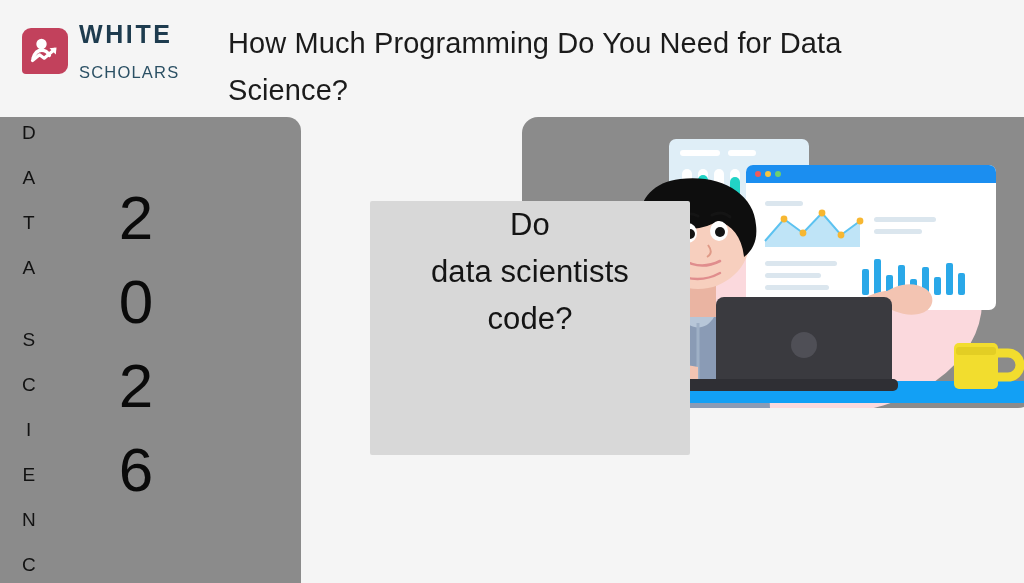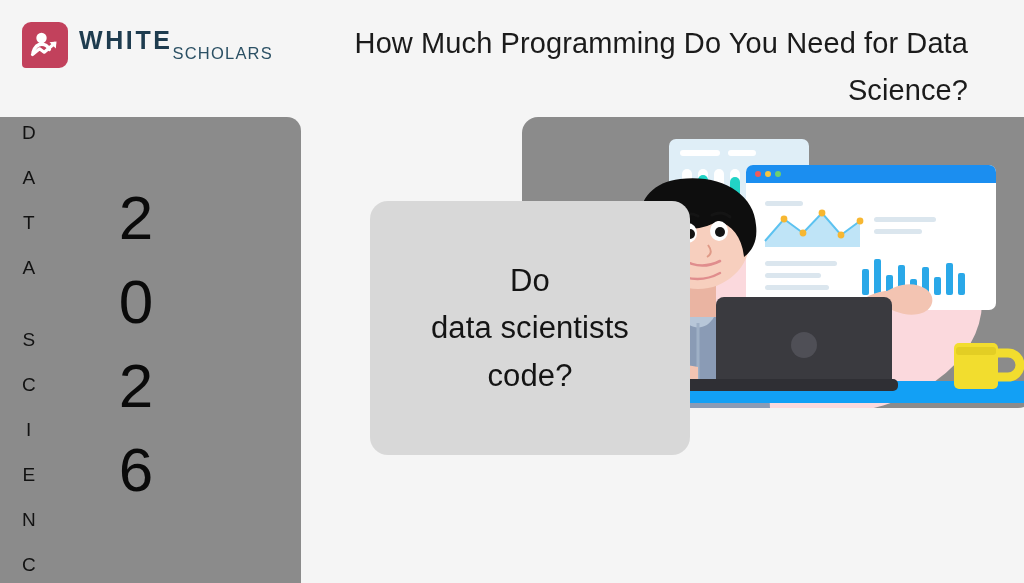--- a/index.html
+++ b/index.html
@@ -32,41 +32,41 @@
   #logo-mark {
     width: 46px; height: 46px;
     background: #c2415c;
     border-radius: 9px 9px 9px 4px;
     position: relative;
     flex: none;
   }
   #logo-mark svg { position: absolute; left: 0; top: 0; }
   #logo-words {
     display: flex;
-    flex-direction: row;
+    flex-direction: column;
     line-height: 1;
   }
   #logo-word-white {
     font-size: 25px;
     font-weight: bold;
     letter-spacing: 2.6px;
     color: #1e3c4f;
   }
   #logo-word-scholars {
     font-size: 16.5px;
     font-weight: normal;
     letter-spacing: 1.2px;
     color: #2b5064;
     margin-top: 17px;
   }
   #page-title {
     position: absolute;
     left: 228px; top: 20px;
     width: 740px;
-    text-align: right;
+    text-align: left;
     font-size: 29px;
     line-height: 1.62;
     color: #1b1b1b;
     letter-spacing: 0.1px;
   }
 
   
   #side-panel {
     position: absolute;
     left: -12px; top: 117px;
@@ -110,23 +110,22 @@
     overflow: hidden;
   }
   #illus-panel svg { position: absolute; left: 0; top: 0; }
 
   
   #question-card {
     position: absolute;
     left: 370px; top: 201px;
     width: 320px; height: 254px;
     background: #d8d8d8;
-    border-radius: 18px;
-    display: flex;
-    align-items: center;
+    border-radius: 2px;
+    display: flex;
     justify-content: center;
   }
   #question-text {
     font-size: 31px;
     line-height: 1.52;
     color: #141414;
     text-align: center;
     white-space: pre-line;
     letter-spacing: 0.1px;
   }

